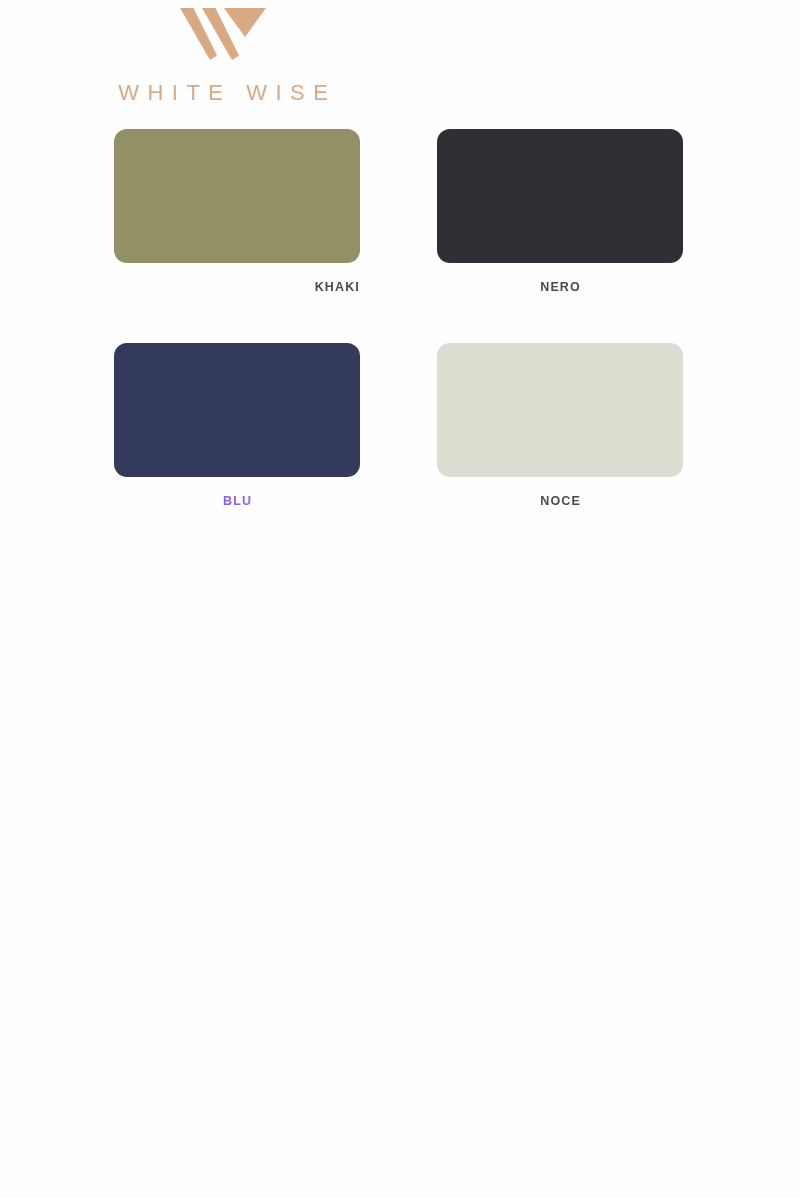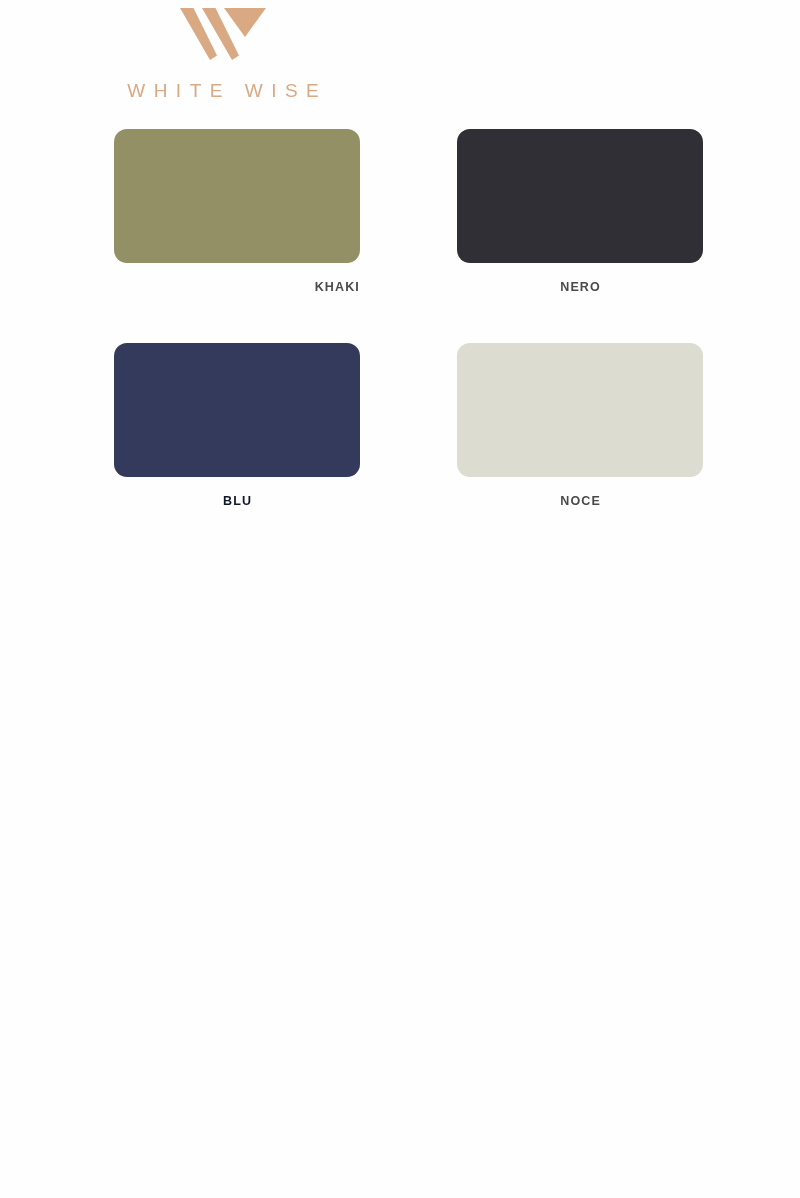--- a/index.html
+++ b/index.html
@@ -43,21 +43,21 @@
   .brand-mark {
     display: block;
     margin: 0 auto;
     width: 86px;
     height: 52px;
   }
 
   .brand-wordmark {
     display: block;
     margin-top: 20px;
-    font-size: 19px;
+    font-size: 22px;
     letter-spacing: 8.5px;
     font-weight: 400;
     color: #d9a983;
     text-indent: 8.5px;
     white-space: nowrap;
   }
 
   .doc-meta {
     position: absolute;
     right: 114px;
@@ -96,21 +96,21 @@
   }
 
   .swatch-cell {
     position: absolute;
     top: 0;
     width: 246px;
     text-align: center;
   }
 
   .swatch-cell.col-left  { left: 114px; }
-  .swatch-cell.col-right { left: 457px; }
+  .swatch-cell.col-right { left: 437px; }
 
   .swatch-chip {
     width: 246px;
     height: 134px;
     border-radius: 13px;
     box-sizing: border-box;
   }
 
   .swatch-label {
     margin-top: 17px;
@@ -149,21 +149,21 @@
       </div>
       <div class="swatch-cell col-right">
         <div class="swatch-chip" style="background-color: rgb(49, 47, 54);"></div>
         <div class="swatch-label" style="color: rgb(74, 74, 74);">NERO</div>
       </div>
     </div>
 
     <div class="swatch-row">
       <div class="swatch-cell col-left">
         <div class="swatch-chip" style="background-color: rgb(52, 58, 92);"></div>
-        <div class="swatch-label" style="color: #0f172a; text-align: center;">BLU</div>
+        <div class="swatch-label" style="color: #8b5cf6; text-align: center;">BLU</div>
       </div>
       <div class="swatch-cell col-right">
         <div class="swatch-chip" style="background-color: rgb(220, 220, 209);"></div>
         <div class="swatch-label" style="color: rgb(74, 74, 74);">NOCE</div>
       </div>
     </div>
 
 
   </div>
 

